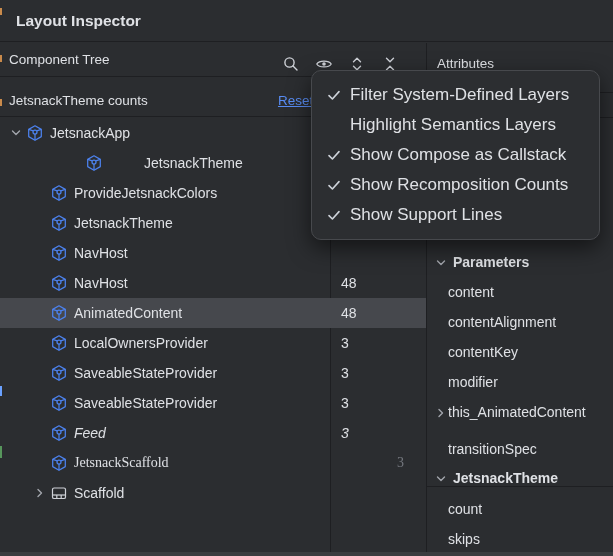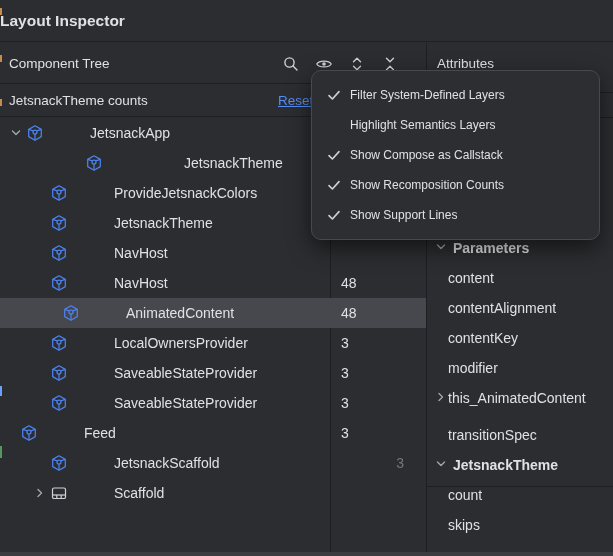--- a/index.html
+++ b/index.html
@@ -8,79 +8,80 @@
     width:613px; height:556px; position:relative; overflow:hidden;
     background:#2b2d30; color:#dfe1e5;
     font-family:"Liberation Sans", sans-serif; font-size:14px;
     -webkit-font-smoothing:antialiased;
   }
 
   
   .titlebar {
     position:absolute; left:0; top:0; width:613px; height:42px;
     border-bottom:1px solid #1e1f22; display:flex; align-items:center;
+    padding-left:16px;
   }
   .titlebar .title { font-weight:bold; font-size:15.5px; }
 
   
   .panel-left { position:absolute; left:0; top:43px; width:426px; bottom:0; }
   .tree-header {
-    position:absolute; left:0; right:0; top:0; height:41px;
+    position:absolute; left:0; right:0; top:0; height:34px;
     border-bottom:1px solid #1e1f22; display:flex; align-items:center;
     padding-left:9px; font-size:13.5px;
   }
   .toolbar { position:absolute; left:282px; top:0; height:41px; display:flex; align-items:center; gap:15px; }
   .tbicon { width:18px; height:18px; display:flex; align-items:center; justify-content:center; cursor:pointer; }
 
   .banner {
     position:absolute; left:0; right:0; top:42px; height:32px;
     border-bottom:1px solid #1e1f22; display:flex; align-items:center;
     padding-left:9px; font-size:13.5px;
   }
   .reset-link { position:absolute; left:278px; color:#588cf3; text-decoration:underline; cursor:pointer; }
 
   .count-divider { position:absolute; left:330px; top:75px; bottom:4px; width:1px; background:#1e1f22; }
 
   .tree { position:absolute; left:0; right:0; top:75px; }
   .tree-row { position:relative; height:30px; display:flex; align-items:center; cursor:pointer; }
   .tree-row.selected { background:#46484d; }
   .chev { width:20px; height:14px; display:flex; align-items:center; justify-content:center; flex:none; }
   .ticon { width:18px; height:18px; margin-right:6px; flex:none; display:flex; align-items:center; justify-content:center; }
-  .tlabel { white-space:nowrap;margin-left:40px; }
+  .tlabel { white-space:nowrap; }
   .count-cell {
     position:absolute; left:330px; top:0; bottom:0; width:96px;
     display:flex; align-items:center; padding-left:11px;
   }
   .count-cell.muted { justify-content:flex-end; padding-left:0; padding-right:22px; color:#74777e; }
 
   
   .vdivider { position:absolute; left:426px; top:43px; bottom:0; width:1px; background:#1e1f22; }
 
   
   .panel-right { position:absolute; left:427px; top:43px; right:0; bottom:0; }
   .attr-header { position:absolute; left:0; right:0; top:0; height:41px; display:flex; align-items:center; padding-left:10px; font-size:13.5px; }
   .hline { position:absolute; left:0; right:0; height:1px; background:#1e1f22; }
   .hline.h1 { top:49px; }
   .hline.h2 { top:74px; }
   .attr-list { position:absolute; left:0; right:0; top:197px; }
-  .attr-row { height:30px; display:flex; align-items:flex-start; padding-left:21px; cursor:pointer; white-space:nowrap; }
+  .attr-row { height:30px; display:flex; align-items:flex-end; padding-left:21px; cursor:pointer; white-space:nowrap; }
   .attr-row.section { padding-left:7px; font-weight:bold; }
   .attr-row.section .chev { width:14px; margin-right:5px; }
   .attr-row.expandable { padding-left:6px; }
   .attr-row.expandable .chev { width:15px; margin-right:0; }
   .attr-row.gap { margin-top:7px; }
   .attr-row.divider { border-bottom:1px solid #1e1f22; }
 
   
   .menu {
     position:absolute; left:311px; top:70px; width:289px;
     background:#2c2e31; border:1px solid #47494d; border-radius:10px;
     box-shadow:0 8px 22px rgba(0,0,0,0.55); padding:9px 0; z-index:100;
   }
-  .menu-item { height:30px; display:flex; align-items:center; padding:0 14px 0 12px; font-size:12px; cursor:pointer; }
+  .menu-item { height:30px; display:flex; align-items:center; padding:0 14px 0 12px; font-size:17px; cursor:pointer; }
   .menu-check { width:20px; margin-right:6px; display:flex; align-items:center; justify-content:center; flex:none; }
 
   
   .bottom-strip { position:absolute; left:0; right:0; bottom:0; height:4px; background:#3a3c3f; z-index:50; }
   .speck { position:absolute; left:0; width:2px; z-index:60; }
   .speck.o1 { top:8px;  height:7px;  background:#c98a4b; }
   .speck.o2 { top:55px; height:7px;  background:#c98a4b; }
   .speck.o3 { top:99px; height:7px;  background:#c98a4b; }
   .speck.b1 { top:386px; height:10px; background:#6aa1ff; }
   .speck.g1 { top:446px; height:12px; background:#57965c; }
@@ -204,21 +205,21 @@
             <path d="M9 1.8 L15.3 5.4 V12.6 L9 16.2 L2.7 12.6 V5.4 Z"></path>
             <circle cx="9" cy="8" r="2"></circle>
             <line x1="9" y1="10" x2="9" y2="16.2"></line>
             <line x1="7.3" y1="6.9" x2="2.7" y2="5.4"></line>
             <line x1="10.7" y1="6.9" x2="15.3" y2="5.4"></line>
           </svg>
         </span>
         <span class="tlabel">NavHost</span>
         <div class="count-cell">48</div>
       </div>
-      <div class="tree-row selected" style="padding-left: 42px; text-align: center;">
+      <div class="tree-row selected" style="padding-left: 30px; text-align: center;">
         <span class="chev"></span>
         <span class="ticon">
           <svg width="18" height="18" viewBox="0 0 18 18" fill="none" stroke="#4c82ee" stroke-width="1.25" stroke-linejoin="round">
             <path d="M9 1.8 L15.3 5.4 V12.6 L9 16.2 L2.7 12.6 V5.4 Z"></path>
             <circle cx="9" cy="8" r="2"></circle>
             <line x1="9" y1="10" x2="9" y2="16.2"></line>
             <line x1="7.3" y1="6.9" x2="2.7" y2="5.4"></line>
             <line x1="10.7" y1="6.9" x2="15.3" y2="5.4"></line>
           </svg>
         </span>
@@ -260,35 +261,35 @@
             <path d="M9 1.8 L15.3 5.4 V12.6 L9 16.2 L2.7 12.6 V5.4 Z"></path>
             <circle cx="9" cy="8" r="2"></circle>
             <line x1="9" y1="10" x2="9" y2="16.2"></line>
             <line x1="7.3" y1="6.9" x2="2.7" y2="5.4"></line>
             <line x1="10.7" y1="6.9" x2="15.3" y2="5.4"></line>
           </svg>
         </span>
         <span class="tlabel">SaveableStateProvider</span>
         <div class="count-cell">3</div>
       </div>
-      <div class="tree-row" style="">
+      <div class="tree-row" style="padding-left: 30px; font-style: italic;">
         <span class="chev"></span>
         <span class="ticon">
           <svg width="18" height="18" viewBox="0 0 18 18" fill="none" stroke="#4c82ee" stroke-width="1.25" stroke-linejoin="round">
             <path d="M9 1.8 L15.3 5.4 V12.6 L9 16.2 L2.7 12.6 V5.4 Z"></path>
             <circle cx="9" cy="8" r="2"></circle>
             <line x1="9" y1="10" x2="9" y2="16.2"></line>
             <line x1="7.3" y1="6.9" x2="2.7" y2="5.4"></line>
             <line x1="10.7" y1="6.9" x2="15.3" y2="5.4"></line>
           </svg>
         </span>
         <span class="tlabel">Feed</span>
         <div class="count-cell">3</div>
       </div>
-      <div class="tree-row" style="padding-left: 30px;">
+      <div class="tree-row" style="padding-left: 30px; font-family: Liberation Serif, serif;">
         <span class="chev"></span>
         <span class="ticon">
           <svg width="18" height="18" viewBox="0 0 18 18" fill="none" stroke="#4c82ee" stroke-width="1.25" stroke-linejoin="round">
             <path d="M9 1.8 L15.3 5.4 V12.6 L9 16.2 L2.7 12.6 V5.4 Z"></path>
             <circle cx="9" cy="8" r="2"></circle>
             <line x1="9" y1="10" x2="9" y2="16.2"></line>
             <line x1="7.3" y1="6.9" x2="2.7" y2="5.4"></line>
             <line x1="10.7" y1="6.9" x2="15.3" y2="5.4"></line>
           </svg>
         </span>

